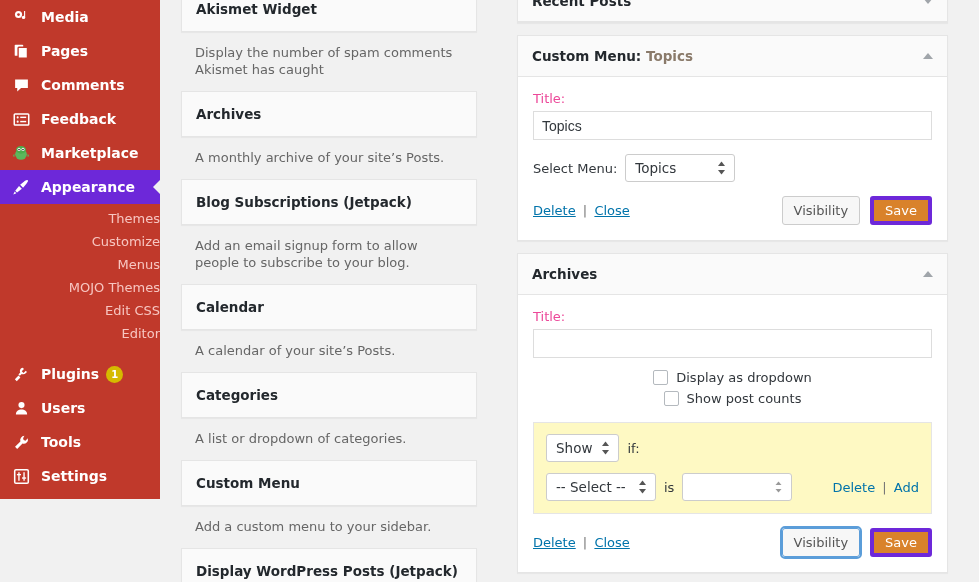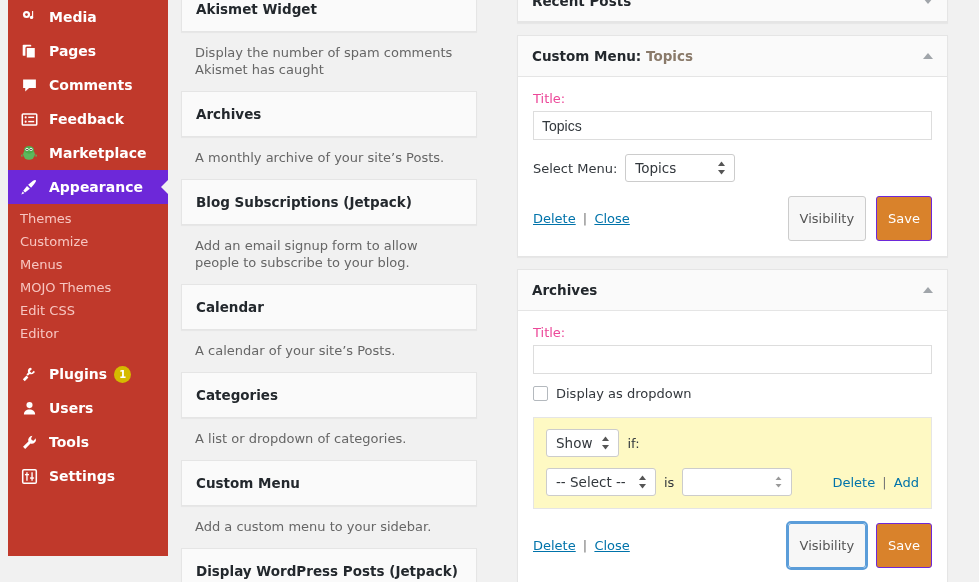--- a/index.html
+++ b/index.html
@@ -8,24 +8,25 @@
     overflow: hidden;
     background: #f1f1f1;
     font-family: "DejaVu Sans", sans-serif;
     font-size: 13px;
     color: #444;
   }
   #root { position: relative; width: 979px; height: 582px; }
 
   
   #sidebar {
-    position: absolute; left: 8px; top: 0;
-    width: 160px; height: 556px;
+    position: absolute; left: 0; top: 0;
+    width: 160px; height: 499px;
     background: #c0392b;
     overflow: hidden;
+    text-align: right;
   }
   .nav-item {
     position: relative;
     display: flex; align-items: center;
     height: 34px;
     padding-left: 10px;
     color: #ffffff;
     font-size: 14px;
     font-weight: bold;
     white-space: nowrap;
@@ -160,21 +161,21 @@
     color: #32373c;
     white-space: nowrap;
   }
   .sel .spin {
     position: absolute; right: 8px; top: 50%;
     margin-top: -7px;
     width: 9px; height: 14px;
   }
   .sel.wide { min-width: 110px; }
 
-  .cbrow { display: flex; align-items: center; margin-top: 12px; }
+  .cbrow { display: flex; align-items: center; margin-top: 12px; justify-content: center; }
   .cbrow + .cbrow { margin-top: 6px; }
   .cb {
     width: 15px; height: 15px;
     border: 1px solid #b4b9be;
     background: #fff;
     margin-right: 8px;
     flex: none;
     border-radius: 2px;
   }
   .cb-label { font-size: 13px; color: #32373c; }
@@ -196,40 +197,40 @@
   .links { font-size: 13px; }
   a.lnk {
     color: #0073aa;
     text-decoration: underline;
     cursor: pointer;
   }
   a.lnk.nounder { text-decoration: none; }
   .sep { color: #777; padding: 0 3px; }
   .btns { margin-left: auto; display: flex; align-items: center; gap: 10px; }
   .btn {
-    height: 45px;
+    height: 29px;
     padding: 0 11px;
     display: inline-flex; align-items: center;
     border-radius: 3px;
     font-size: 13px;
     cursor: pointer;
   }
   .btn-secondary {
     background: #f7f7f7;
     border: 1px solid #ccc;
     color: #555;
   }
   .btn-secondary.focused {
     outline: 2px solid #5b9dd9;
     outline-offset: 0px;
     border-color: #5b9dd9;
   }
   .btn-primary {
     background: #d9822b;
-    border: 1px solid #6d28d9;
+    border: 4px solid #6d28d9;
     color: #fff;
     font-weight: normal;
   }
   .tail-links { margin-left: auto; font-size: 13px; }
 </style>
 </head>
 <body>
 
 <div id="root">
 
@@ -451,20 +452,24 @@
         <span>Archives</span>
         <span class="toggle-arrow up"></span>
       </div>
       <div class="panel-body">
         <label class="field-label">Title:</label>
         <input class="text-input" type="text" value="" style="">
 
         <div class="cbrow">
           <span class="cb"></span>
           <span class="cb-label">Display as dropdown</span>
+        </div>
+        <div class="cbrow">
+          <span class="cb"></span>
+          <span class="cb-label">Show post counts</span>
         </div>
 
         <div class="vis-box">
           <div class="vis-row">
             <span class="sel">
               <span>Show</span>
               <span class="spin">
                 <svg width="9" height="14" viewBox="0 0 9 14" fill="#555">
                   <path d="M4.5 0.5L8 5H1z"></path>
                     <path d="M4.5 13.5L1 9h7z"></path>

